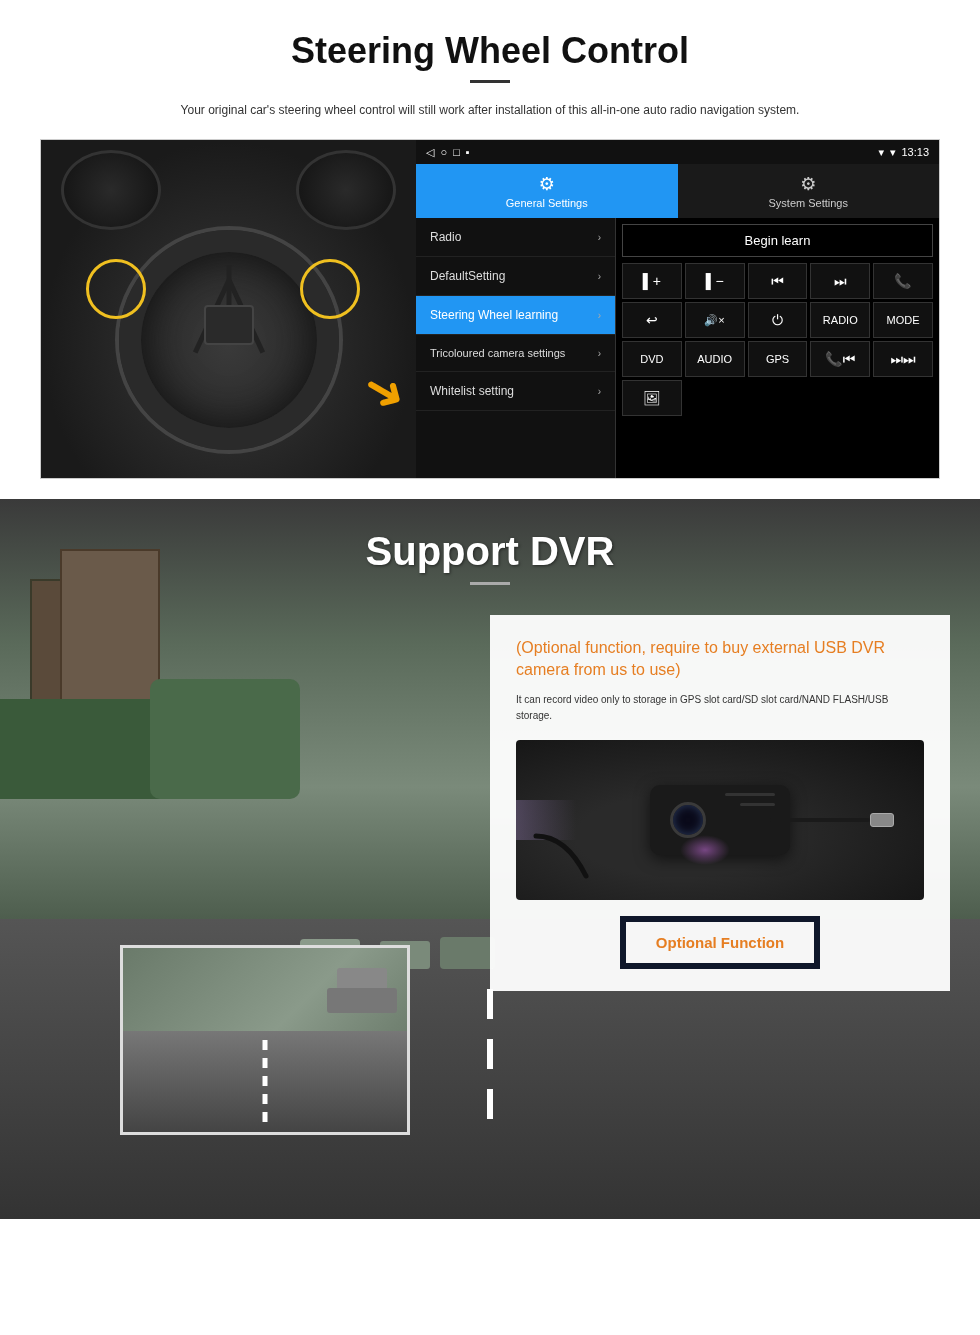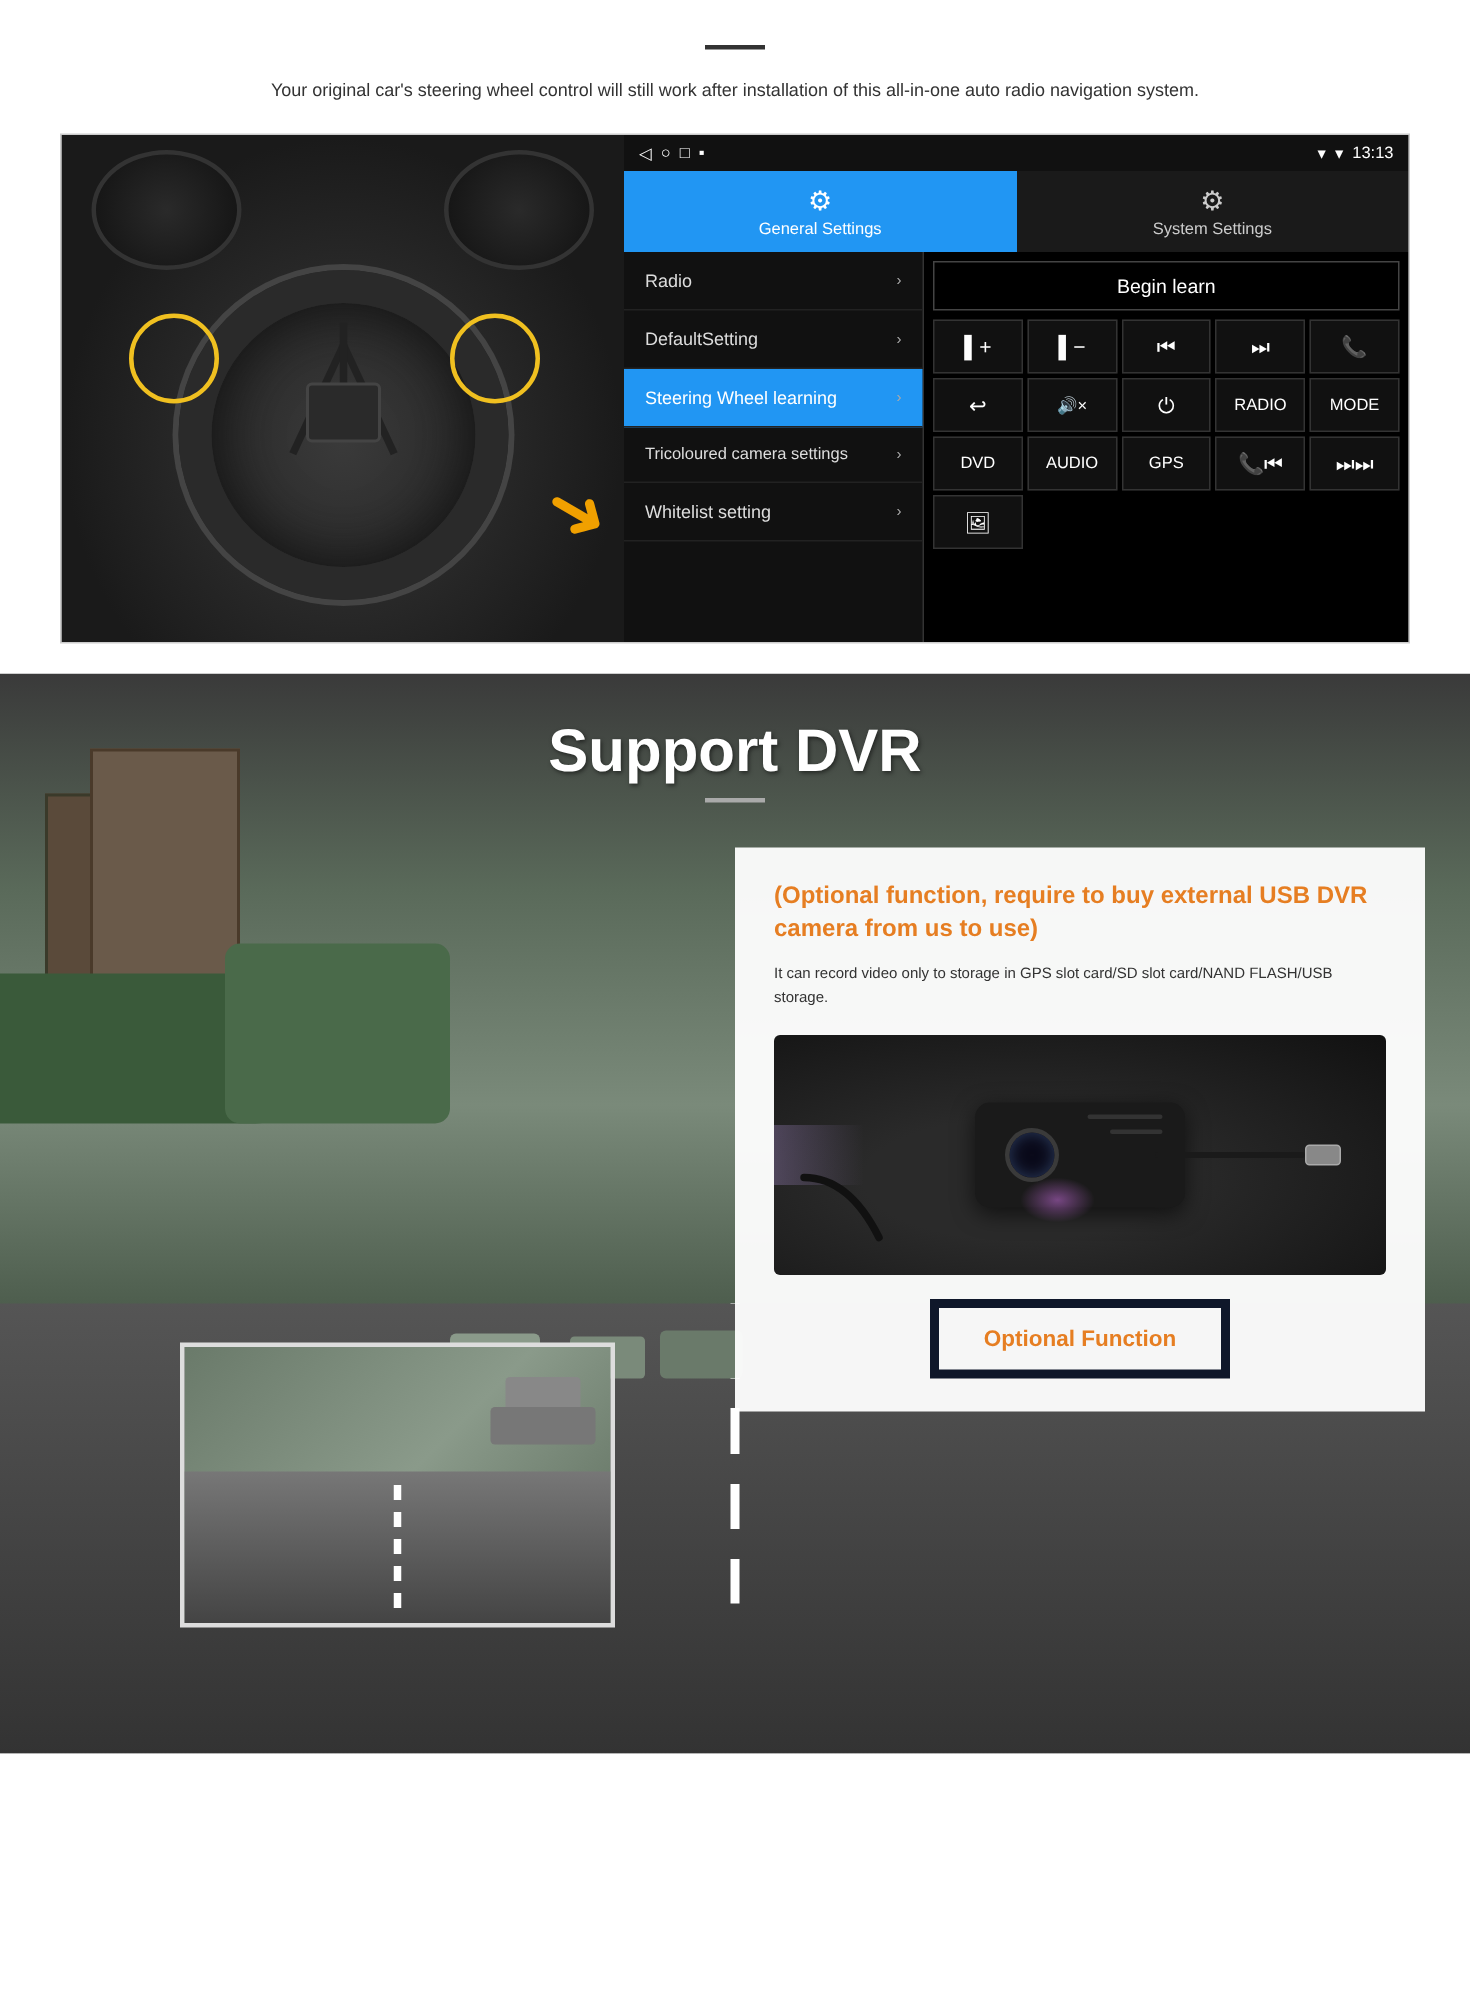--- a/index.html
+++ b/index.html
@@ -223,21 +223,21 @@
     }
     .dvr-divider {
       width: 40px;
       height: 3px;
       background: #aaa;
       margin: 8px auto 0;
     }
     .dvr-optional-title {
       color: #e67e22;
       font-size: 16px;
-      font-weight: bold;
+      font-weight: normal;
       margin-bottom: 10px;
       line-height: 1.4;
     }
     .dvr-desc-text {
       color: #333;
       font-size: 10px;
       line-height: 1.6;
       margin-bottom: 16px;
     }
 
@@ -311,20 +311,21 @@
       font-weight: bold;
       cursor: pointer;
       display: block;
       margin: 0 auto;
     }
   </style>
 </head>
 <body>
 
 <section class="section-steering">
+  <h1 class="section-title">Steering Wheel Control</h1>
   <div class="title-divider"></div>
   <p class="section-desc">Your original car's steering wheel control will still work after installation of this all-in-one auto radio navigation system.</p>
 
   <div class="steering-demo">
 
     <div class="steering-photo">
       <div class="steering-wheel-bg">
 
         <div style="position:absolute;top:10px;left:20px;width:100px;height:80px;background:radial-gradient(circle,#2a2a2a,#111);border-radius:50%;border:3px solid #333;"></div>
         <div style="position:absolute;top:10px;right:20px;width:100px;height:80px;background:radial-gradient(circle,#2a2a2a,#111);border-radius:50%;border:3px solid #333;"></div>

